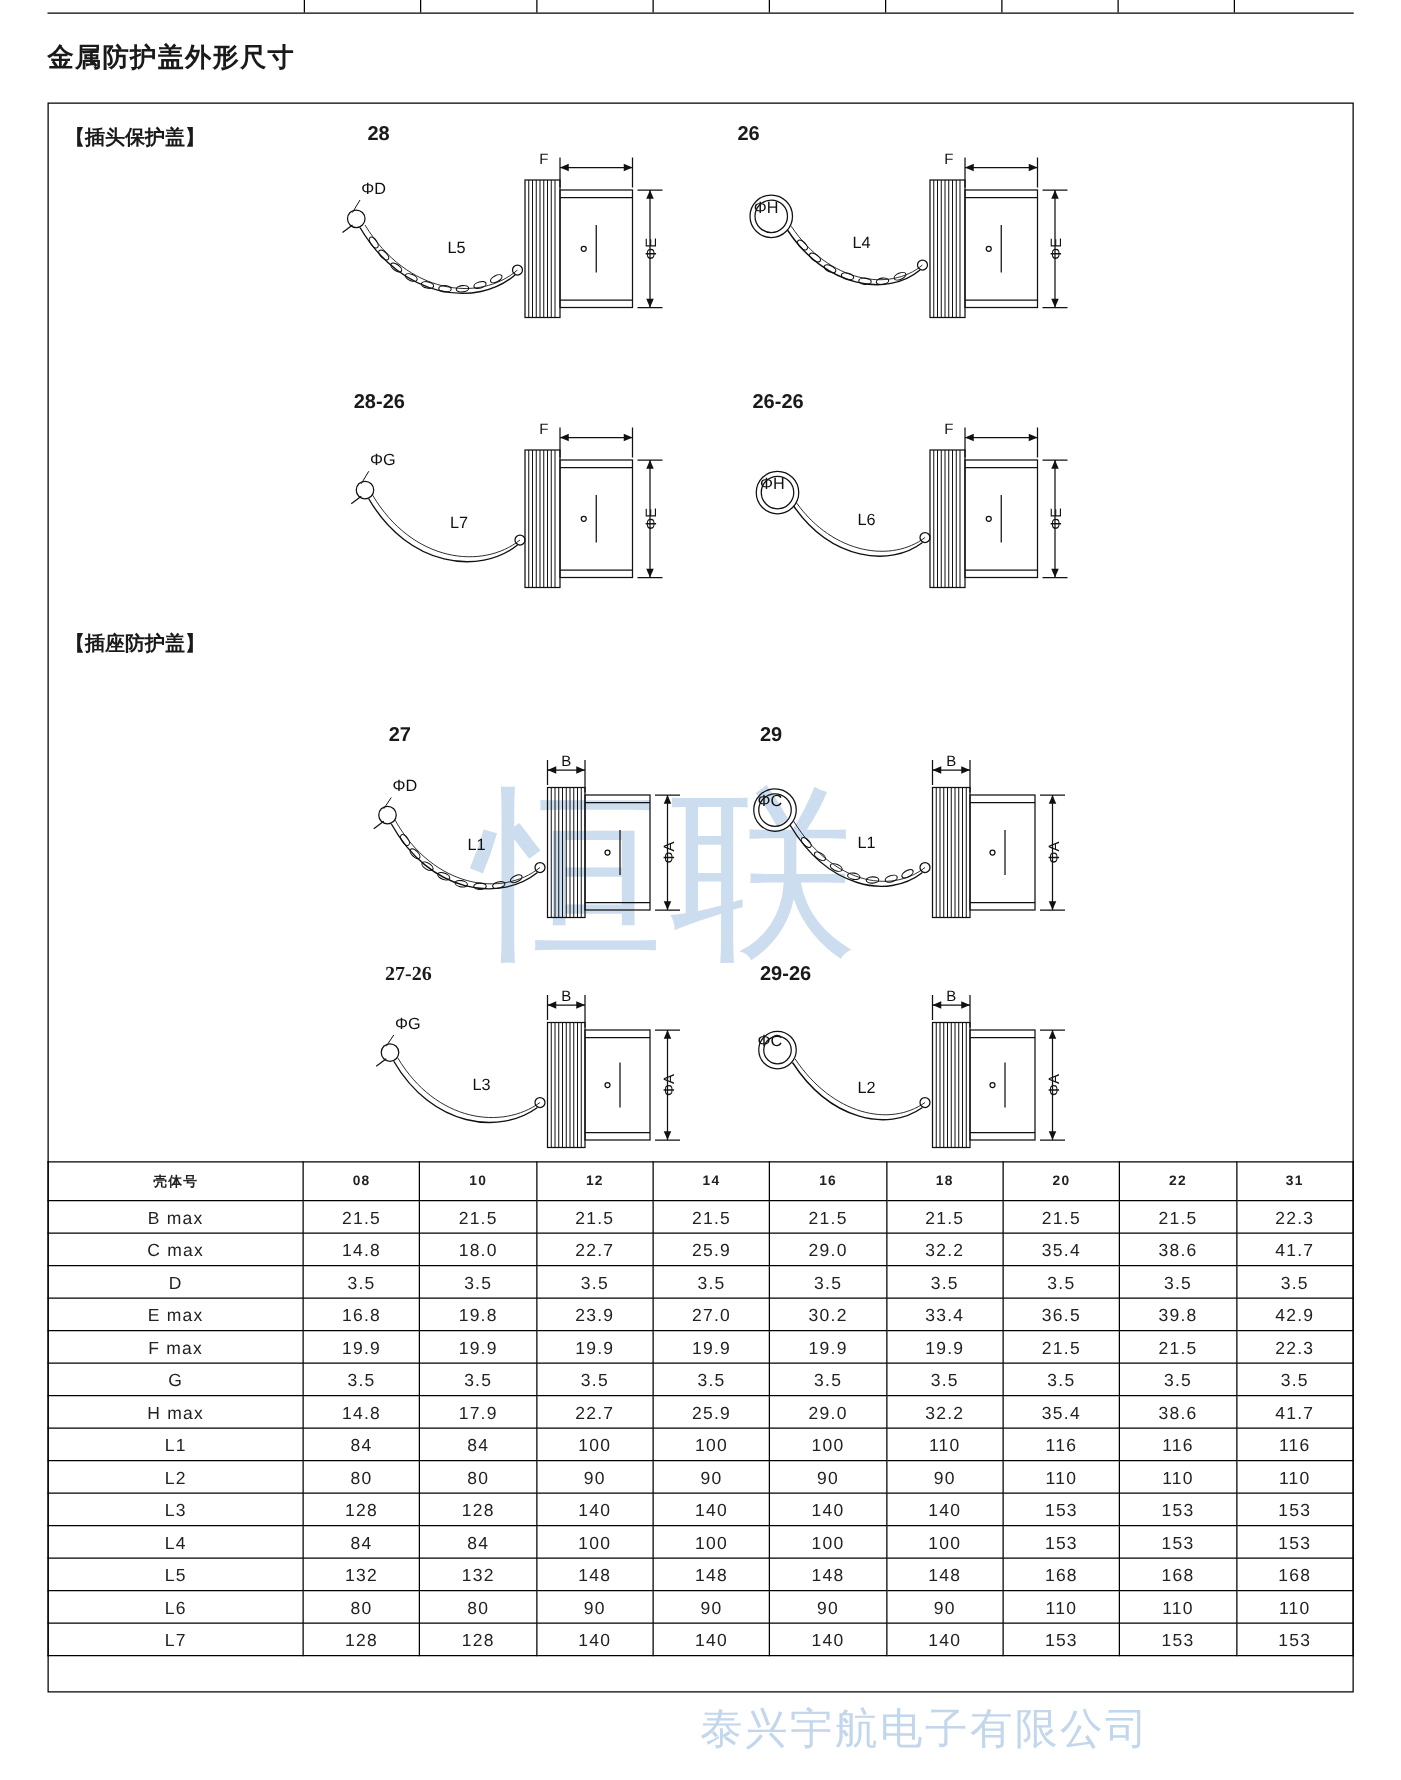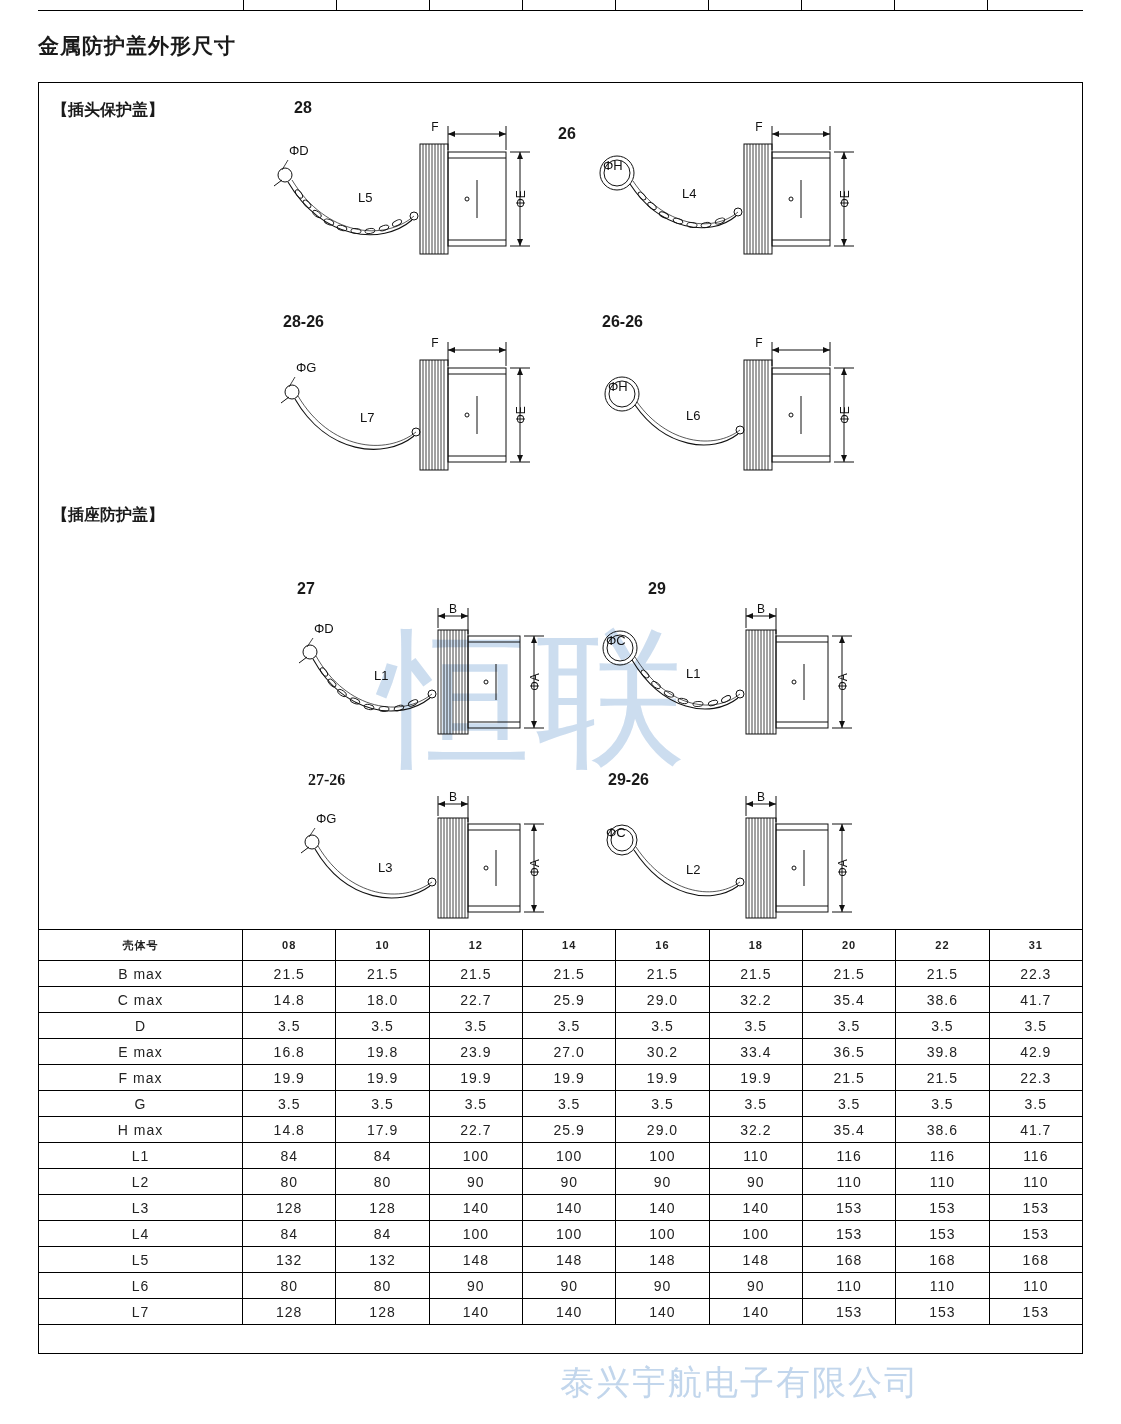--- a/index.html
+++ b/index.html
@@ -152,21 +152,21 @@
         <path d="M258,126 l-3,-7 h6 z" fill="#111" stroke="none"></path>
       </g>
       <text x="173" y="11" font-size="12" font-family="Liberation Sans, sans-serif" fill="#111" text-anchor="middle">F</text>
       <text x="0" y="0" font-size="12" font-family="Liberation Sans, sans-serif" fill="#111" transform="translate(263,79) rotate(-90)" text-anchor="middle">ΦE</text>
       <text x="96" y="82" font-size="13" font-family="Liberation Sans, sans-serif" fill="#111">L5</text>
       <text x="27" y="35" font-size="13" font-family="Liberation Sans, sans-serif" fill="#111">ΦD</text>
       <line x1="26" y1="40" x2="20" y2="50" stroke="#111" stroke-width="0.8"></line>
     </svg>
   </div>
 
-  <div class="fig-num" style="left:558px;top:99px;margin-top:26px;">26</div>
+  <div class="fig-num" style="left:590px;top:99px;">26</div>
   <div class="drawing" style="left:590px;top:120px;">
     <svg width="280" height="140" viewBox="0 0 280 140">
       <g stroke="#111" fill="none" stroke-width="1">
 
         <circle cx="27" cy="53" r="17"></circle>
         <circle cx="27" cy="53" r="13"></circle>
         <path d="M40,64 C70,110 120,118 146,96" stroke-width="1.1"></path>
         <path d="M43,61 C73,106 122,114 148,92" stroke-width="0.7"></path>
         <g stroke-width="0.9">
           <ellipse cx="52" cy="76" rx="5" ry="2.5" transform="rotate(45 52 76)"></ellipse>
@@ -292,21 +292,21 @@
         <path d="M254,32 l-3,7 h6 z" fill="#111" stroke="none"></path>
         <path d="M254,126 l-3,-7 h6 z" fill="#111" stroke="none"></path>
       </g>
       <text x="169" y="11" font-size="12" font-family="Liberation Sans, sans-serif" fill="#111" text-anchor="middle">F</text>
       <text x="0" y="0" font-size="12" font-family="Liberation Sans, sans-serif" fill="#111" transform="translate(259,79) rotate(-90)" text-anchor="middle">ΦE</text>
       <text x="96" y="84" font-size="13" font-family="Liberation Sans, sans-serif" fill="#111">L6</text>
       <text x="18" y="55" font-size="13" font-family="Liberation Sans, sans-serif" fill="#111">ΦH</text>
     </svg>
   </div>
 
-  <div class="fig-num" style="left:297px;top:580px;">27</div>
+  <div class="fig-num" style="left:311px;top:580px;">27</div>
   <div class="drawing" style="left:282px;top:600px;">
     <svg width="280" height="140" viewBox="0 0 280 140">
       <g stroke="#111" fill="none" stroke-width="1">
         <circle cx="28" cy="52" r="7"></circle>
         <line x1="17" y1="63" x2="25" y2="57"></line>
         <path d="M31,59 C62,115 118,122 148,98" stroke-width="1.1"></path>
         <path d="M34,56 C65,111 120,118 150,94" stroke-width="0.7"></path>
         <g stroke-width="0.9">
           <ellipse cx="42" cy="72" rx="5" ry="2.5" transform="rotate(55 42 72)"></ellipse>
           <ellipse cx="50" cy="83" rx="5" ry="2.5" transform="rotate(45 50 83)"></ellipse>
@@ -348,21 +348,21 @@
         <path d="M252,128 l-3,-7 h6 z" fill="#111" stroke="none"></path>
       </g>
       <text x="171" y="13" font-size="12" font-family="Liberation Sans, sans-serif" fill="#111" text-anchor="middle">B</text>
       <text x="0" y="0" font-size="12" font-family="Liberation Sans, sans-serif" fill="#111" transform="translate(257,82) rotate(-90)" text-anchor="middle">ΦA</text>
       <text x="92" y="80" font-size="13" font-family="Liberation Sans, sans-serif" fill="#111">L1</text>
       <text x="32" y="33" font-size="13" font-family="Liberation Sans, sans-serif" fill="#111">ΦD</text>
       <line x1="31" y1="38" x2="25" y2="47" stroke="#111" stroke-width="0.8"></line>
     </svg>
   </div>
 
-  <div class="fig-num" style="left:608px;top:580px;margin-left:40px;">29</div>
+  <div class="fig-num" style="left:608px;top:580px;">29</div>
   <div class="drawing" style="left:590px;top:600px;">
     <svg width="280" height="140" viewBox="0 0 280 140">
       <g stroke="#111" fill="none" stroke-width="1">
         <circle cx="30" cy="48" r="17"></circle>
         <circle cx="30" cy="48" r="13"></circle>
         <path d="M42,60 C72,110 120,120 148,98" stroke-width="1.1"></path>
         <path d="M45,57 C75,106 122,116 150,94" stroke-width="0.7"></path>
         <g stroke-width="0.9">
           <ellipse cx="55" cy="74" rx="5" ry="2.5" transform="rotate(45 55 74)"></ellipse>
           <ellipse cx="66" cy="85" rx="5" ry="2.5" transform="rotate(33 66 85)"></ellipse>

